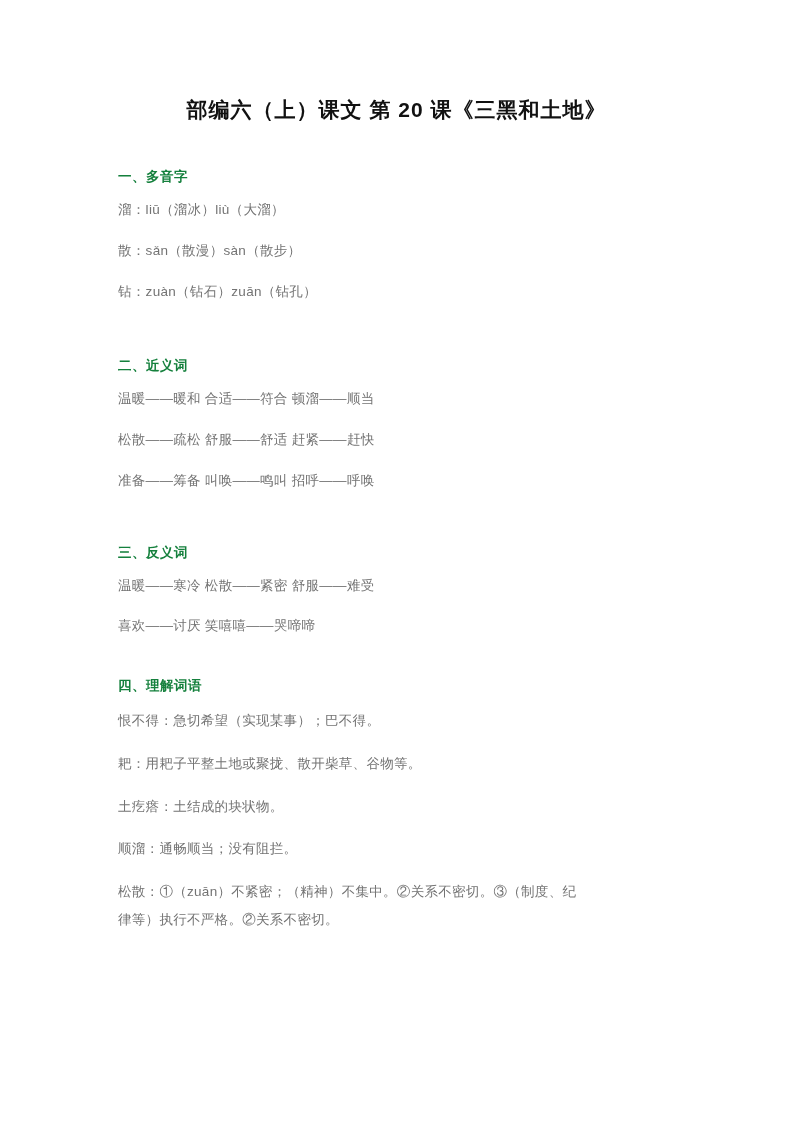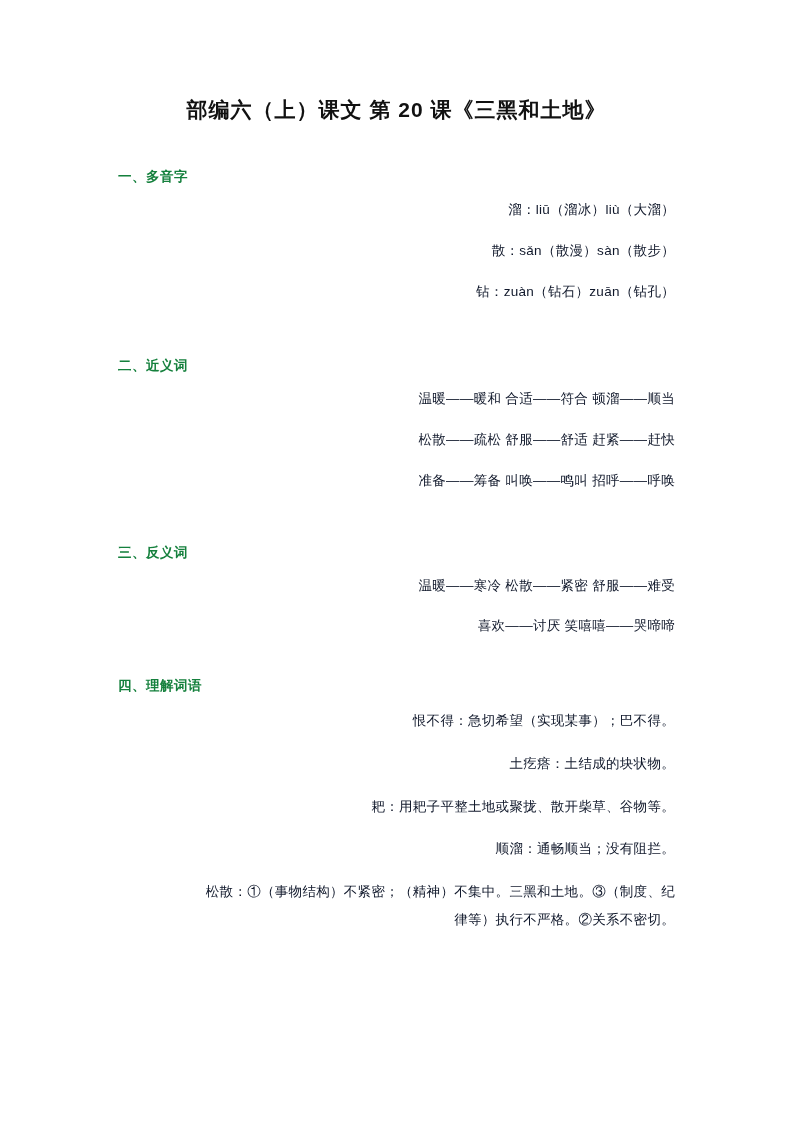--- a/index.html
+++ b/index.html
@@ -36,23 +36,22 @@
     font-size: 13.5px;
     font-weight: bold;
     margin: 0 0 14px 0;
     color: #15803d;
     letter-spacing: 0.5px;
   }
   .line {
     font-size: 13.5px;
     line-height: 1.55;
     margin: 0 0 20px 0;
-    color: #0f172a;
+    color: #737373;
     letter-spacing: 0.3px;
-    text-align: right;
   }
   .line:last-child {
     margin-bottom: 0;
   }
   .section.sec-pinyin { margin-bottom: 54px; }
   .section.sec-syn { margin-bottom: 52px; }
   .section.sec-ant { margin-bottom: 40px; }
   .section.sec-def .line {
     margin-bottom: 19px;
     line-height: 1.75;
@@ -84,20 +83,20 @@
 
   <div class="section sec-ant">
     <h2 class="section-heading">三、反义词</h2>
     <p class="line">温暖——寒冷 松散——紧密 舒服——难受</p>
     <p class="line">喜欢——讨厌 笑嘻嘻——哭啼啼</p>
   </div>
 
   <div class="section sec-def">
     <h2 class="section-heading">四、理解词语</h2>
     <p class="line">恨不得：急切希望（实现某事）；巴不得。</p>
+    <p class="line">耙：用耙子平整土地或聚拢、散开柴草、谷物等。</p>
     <p class="line">土疙瘩：土结成的块状物。</p>
-    <p class="line">耙：用耙子平整土地或聚拢、散开柴草、谷物等。</p>
     <p class="line">顺溜：通畅顺当；没有阻拦。</p>
-    <p class="line wrap">松散：①（事物结构）不紧密；（精神）不集中。三黑和土地。③（制度、纪</p>
+    <p class="line wrap">松散：①（zuān）不紧密；（精神）不集中。②关系不密切。③（制度、纪</p>
     <p class="line">律等）执行不严格。②关系不密切。</p>
   </div>
 
 </div>
 
 </body></html>

